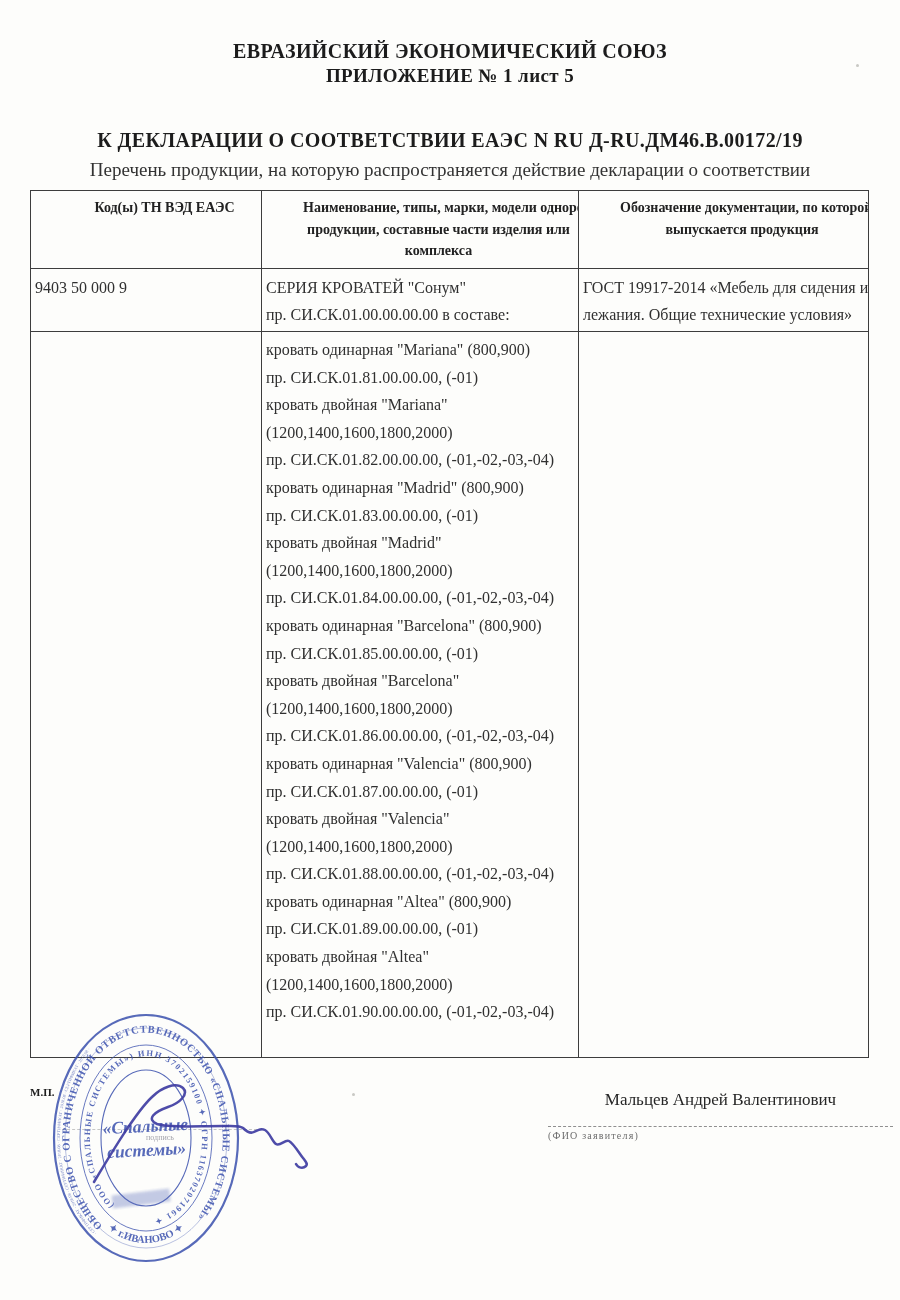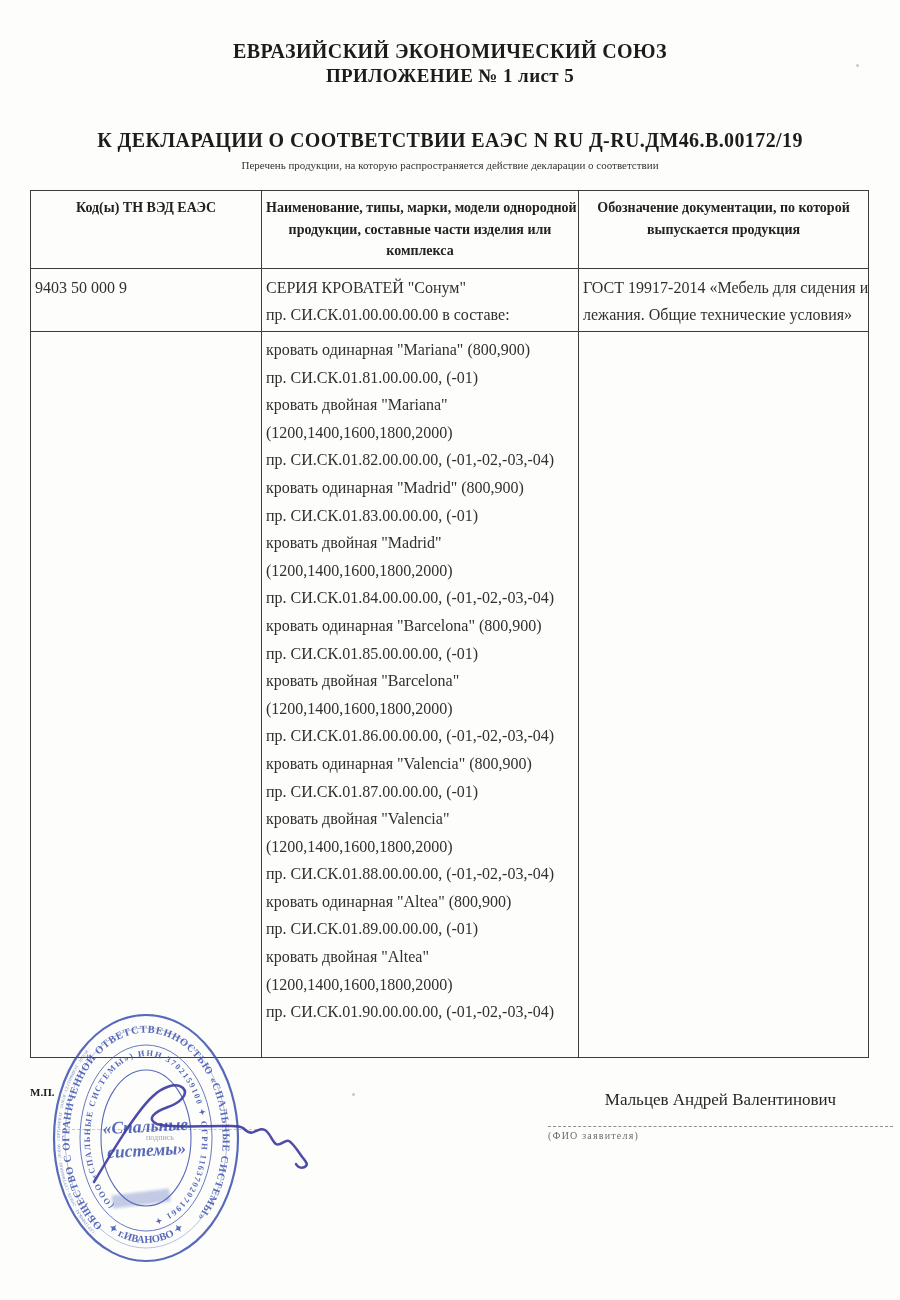--- a/index.html
+++ b/index.html
@@ -17,21 +17,21 @@
   .doc-title{
     position:absolute;left:0;width:900px;
     text-align:center;font-weight:bold;color:#1c1c1c;
     letter-spacing:.4px;
   }
   .t1{top:40px;font-size:20px;}
   .t2{top:65px;font-size:19px;}
   .t3{top:97px;font-size:20px;margin-top:32px;}
   .subtitle{
     position:absolute;top:159px;left:0;width:900px;
-    text-align:center;font-size:11px;color:#333;
+    text-align:center;font-size:19px;color:#333;
   }
   
   table.products{
     position:absolute;left:30px;top:190px;
     width:838px;height:868px;
     border-collapse:collapse;table-layout:fixed;
     z-index:1;
   }
   table.products col.c1{width:231px;}
   table.products col.c2{width:317px;}
@@ -41,20 +41,21 @@
     vertical-align:top;
     padding:3px 4px;
     white-space:pre;
     overflow:hidden;
   }
   table.products tr.hdr th{
     height:68px;
     font-size:14px;font-weight:bold;color:#222;
     text-align:center;line-height:21.5px;padding-top:6px;
     white-space:pre;
+    padding-left:41px;
   }
   tr.r1{height:62px;}
   tr.r1 td{font-size:16px;line-height:27px;padding-top:5px;color:#303030;border-radius:20px;}
   td.code-cell{font-size:15.5px;}
   tr.r2 td{font-size:16px;line-height:27.6px;padding-top:4px;color:#303030;}
   
   .mp-label{
     position:absolute;left:30px;top:1086px;
     font-size:11px;font-weight:bold;color:#1e1e1e;z-index:1;
   }

